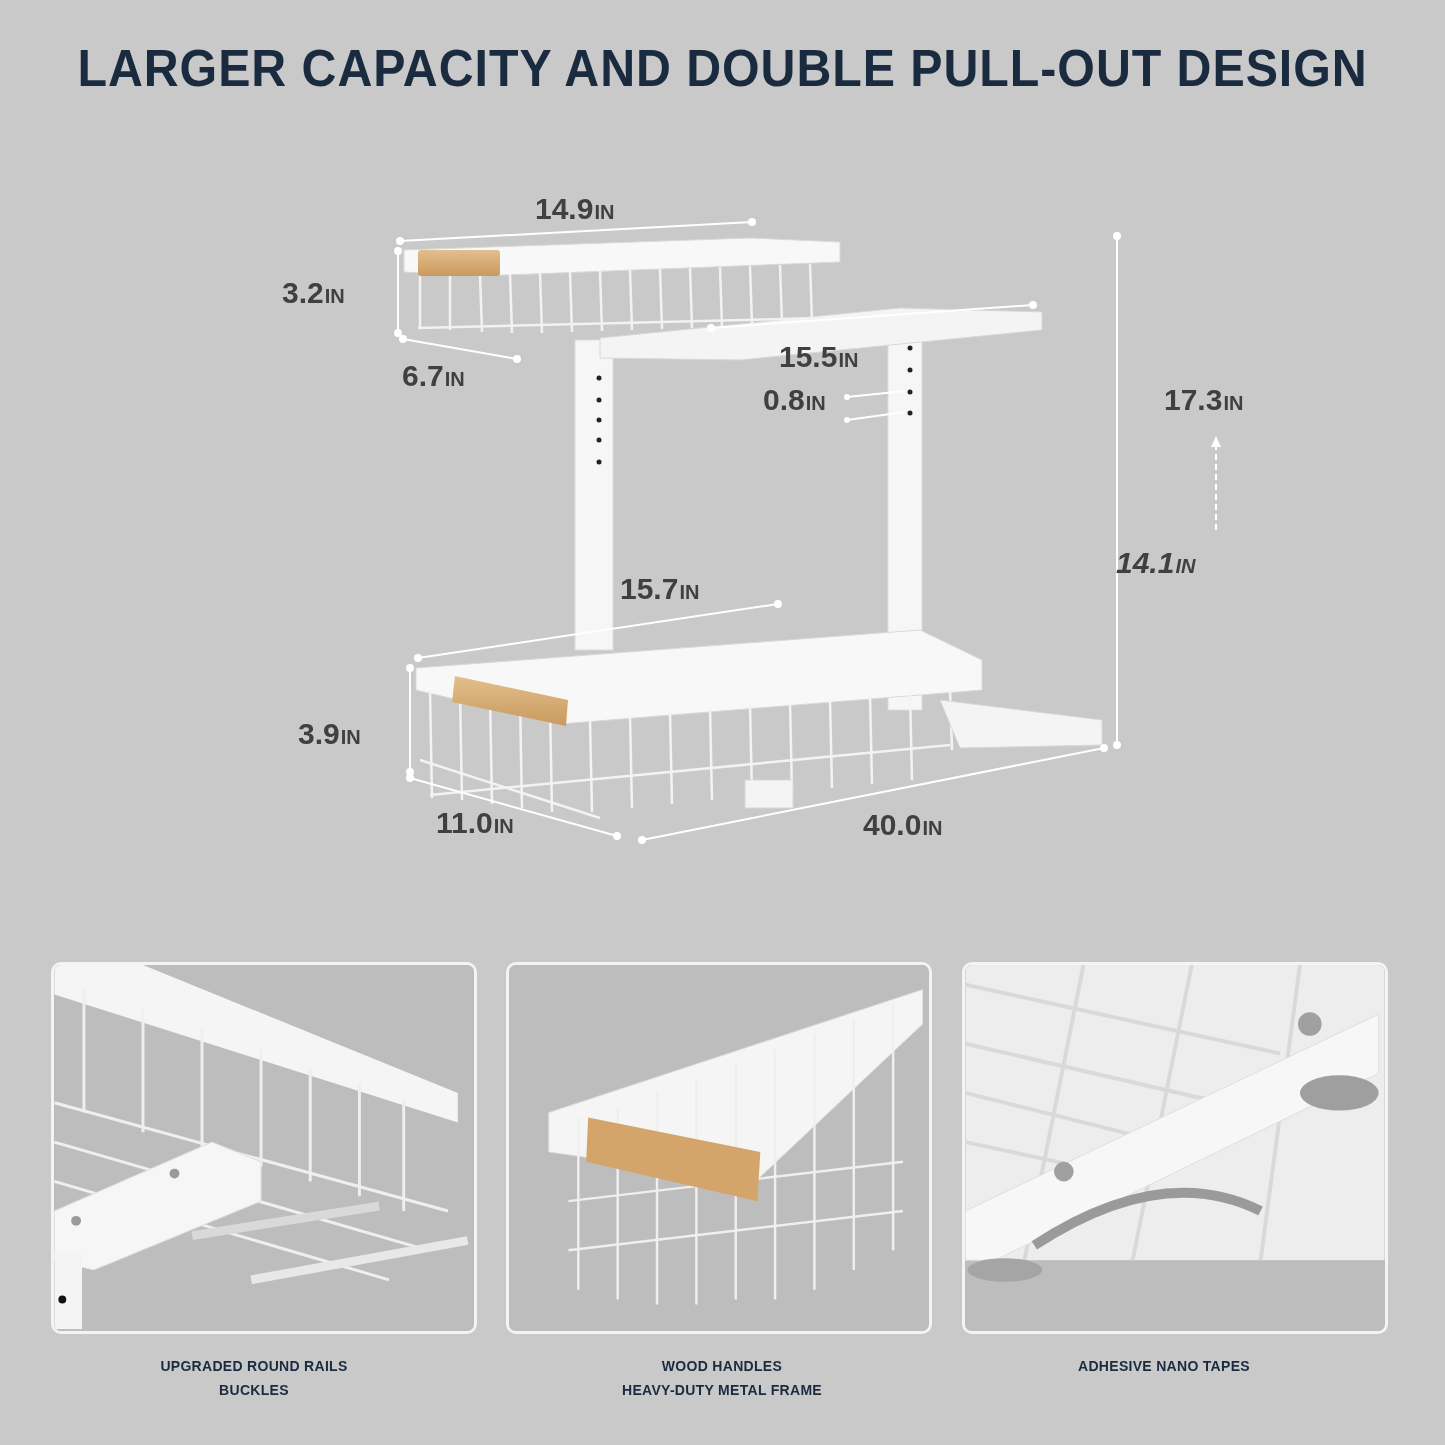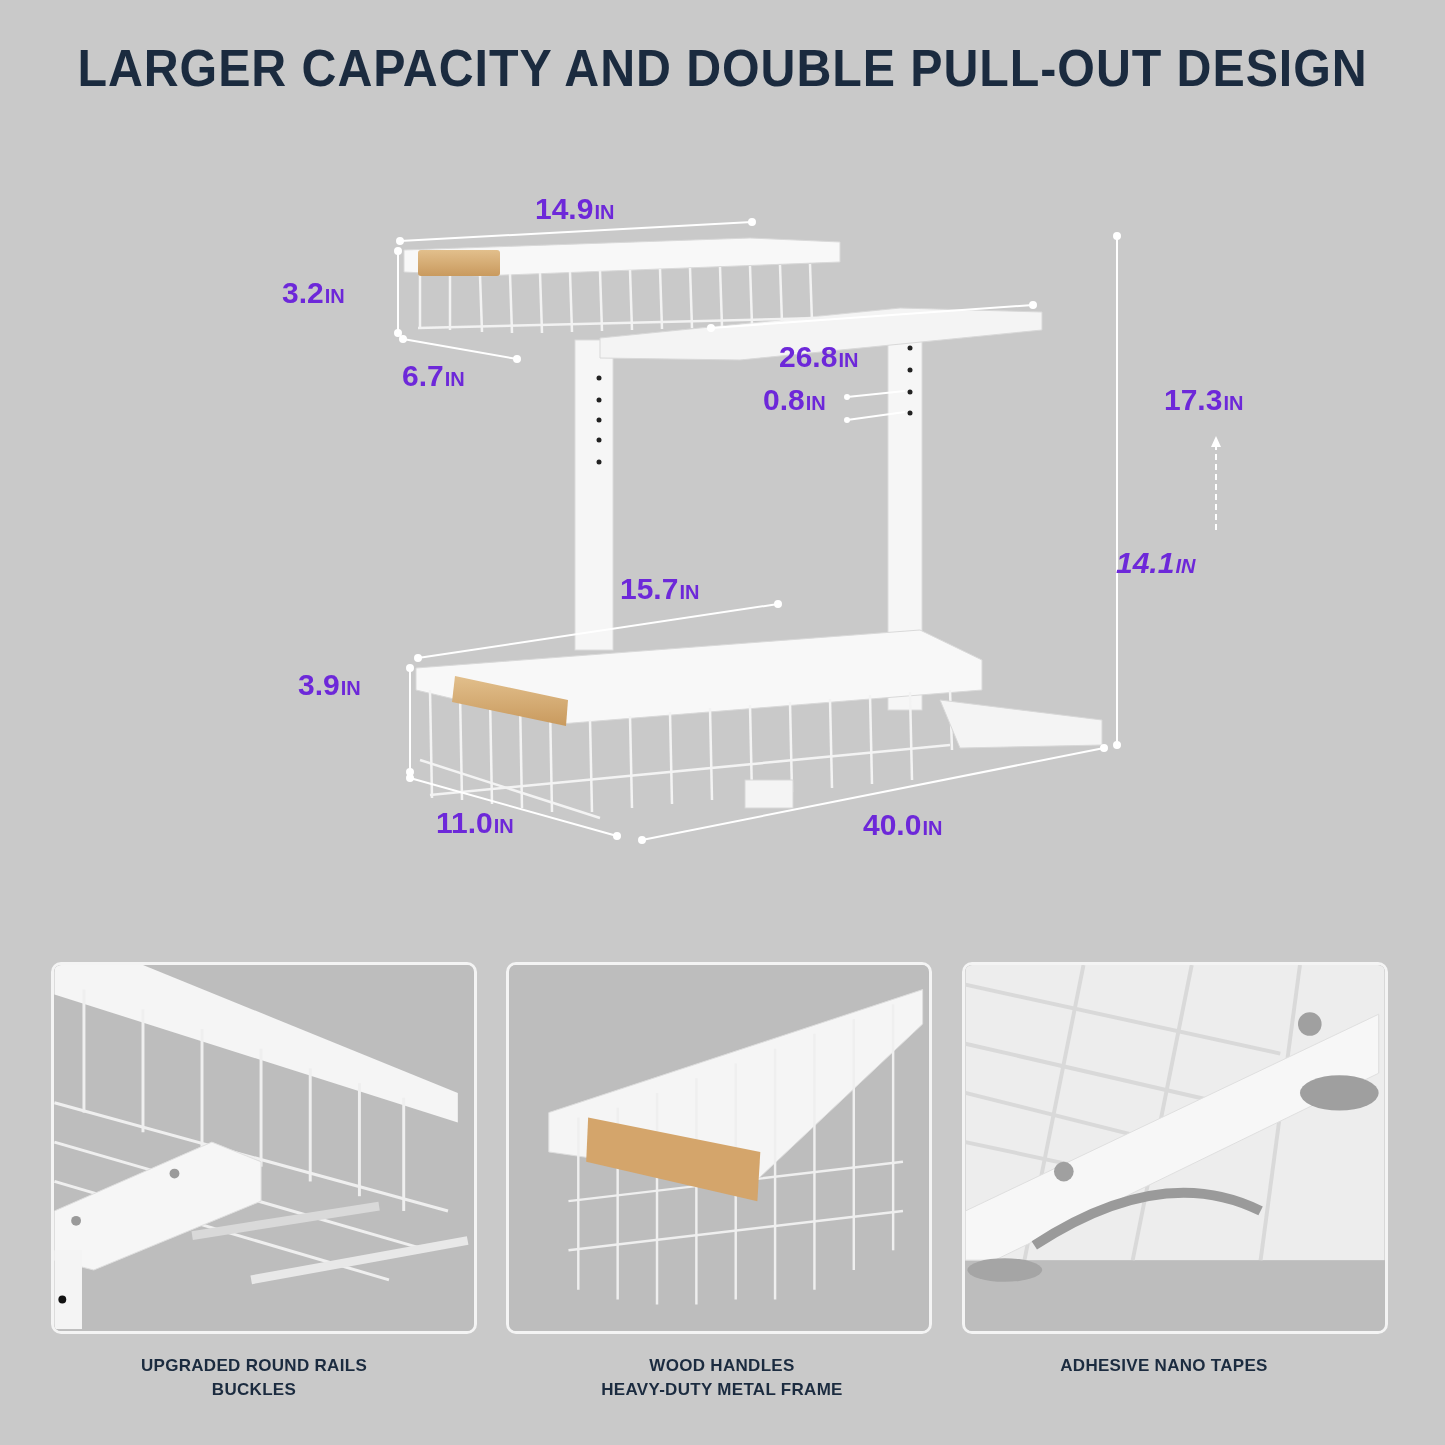--- a/index.html
+++ b/index.html
@@ -8,33 +8,33 @@
     background:#c9c9c9;
     font-family:"Liberation Sans", "DejaVu Sans", sans-serif;
     color:#1b2b3f;
   }
   .title {
     position:absolute; left:0; top:38px; width:1445px; text-align:center;
     font-size:52px; font-weight:bold; letter-spacing:1px;
     transform:scaleX(0.93); transform-origin:center;
   }
   .dim {
-    position:absolute; font-weight:bold; font-size:30px; white-space:nowrap; color:#6d28d9;
+    position:absolute; font-weight:bold; font-size:30px; white-space:nowrap; color:#404040;
   }
   .dim .u { font-size:20px; margin-left:1px; }
   svg.diagram { position:absolute; left:0; top:0; }
   .panel {
     position:absolute; top:962px; width:426px; height:372px;
     border:3px solid #f4f4f4; border-radius:10px; overflow:hidden;
     background:#bdbdbd; box-sizing:border-box;
   }
   .panel svg { width:100%; height:100%; display:block; }
   .caption {
     position:absolute; top:1354px; width:426px; text-align:center;
-    font-size:17px; font-weight:bold; line-height:24px; letter-spacing:0.3px;
+    font-size:14px; font-weight:bold; line-height:24px; letter-spacing:0.3px;
   }
 </style>
 </head>
 <body>
 
 <div class="title">LARGER CAPACITY AND DOUBLE PULL-OUT DESIGN</div>
 
 <svg class="diagram" width="1445" height="940" viewBox="0 0 1445 940">
   <defs>
     <linearGradient id="wood" x1="0" y1="0" x2="0" y2="1">
@@ -143,26 +143,26 @@
       <circle cx="617" cy="836" r="3"></circle>
     <line x1="642" y1="840" x2="1104" y2="748"></line>
       <circle cx="642" cy="840" r="3"></circle>
       <circle cx="1104" cy="748" r="3"></circle>
   </g>
 </svg>
 
 <div class="dim" style="left:535px;top:192px;"><span>14.9</span><span class="u">IN</span></div>
 <div class="dim" style="left:282px;top:276px;"><span>3.2</span><span class="u">IN</span></div>
 <div class="dim" style="left:402px;top:359px;"><span>6.7</span><span class="u">IN</span></div>
-<div class="dim" style="left:779px;top:340px;"><span>26.8</span><span class="u">IN</span></div>
+<div class="dim" style="left:779px;top:340px;"><span>15.5</span><span class="u">IN</span></div>
 <div class="dim" style="left:763px;top:383px;"><span>0.8</span><span class="u">IN</span></div>
 <div class="dim" style="left:1164px;top:383px;"><span>17.3</span><span class="u">IN</span></div>
 <div class="dim" style="left:1116px;top:546px;font-style:italic;"><span>14.1</span><span class="u">IN</span></div>
 <div class="dim" style="left:620px;top:572px;"><span>15.7</span><span class="u">IN</span></div>
-<div class="dim" style="left:298px;top:668px;"><span>3.9</span><span class="u">IN</span></div>
+<div class="dim" style="left:298px;top:717px;"><span>3.9</span><span class="u">IN</span></div>
 <div class="dim" style="left:436px;top:806px;"><span>11.0</span><span class="u">IN</span></div>
 <div class="dim" style="left:863px;top:808px;"><span>40.0</span><span class="u">IN</span></div>
 
 <div class="panel" style="left:51px;">
   <svg viewBox="0 0 426 372">
     <rect width="426" height="372" fill="#bdbdbd"></rect>
     <polygon points="0,0 90,0 410,130 410,160 0,30" fill="#f5f5f5"></polygon>
     <g stroke="#efefef" stroke-width="3" fill="none">
       <path d="M30,25 V150"></path>
         <path d="M90,45 V170"></path>

